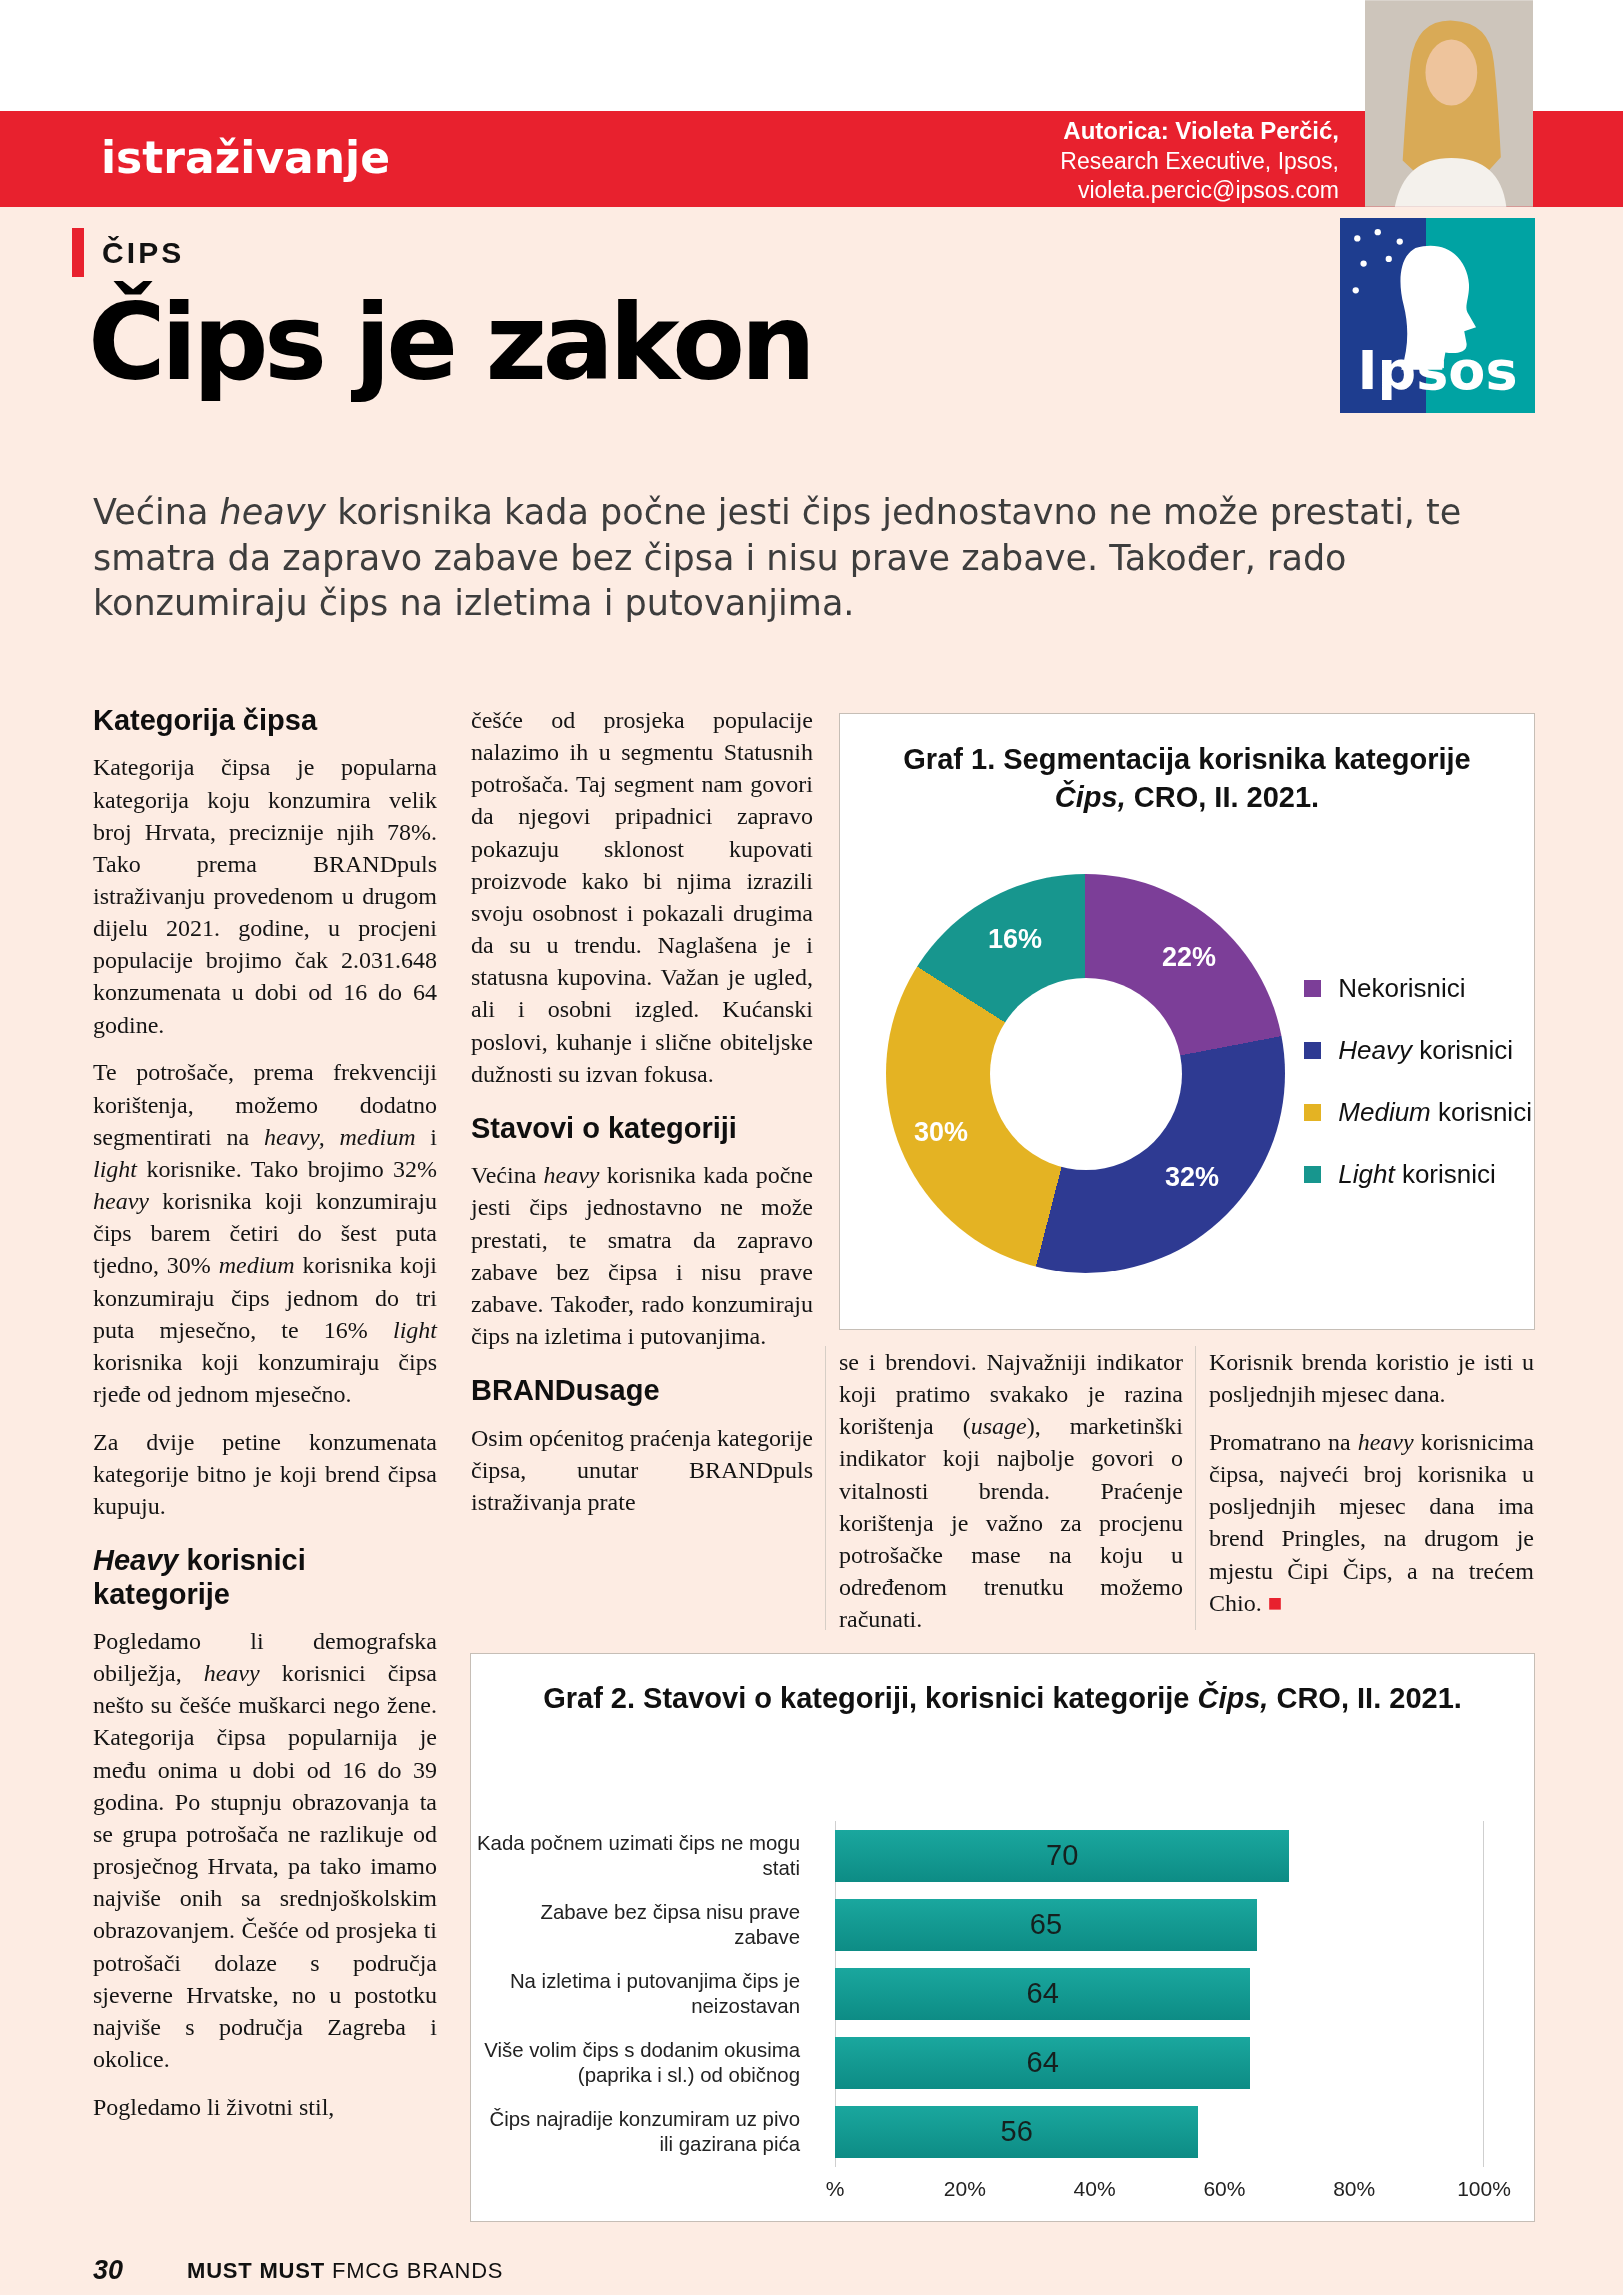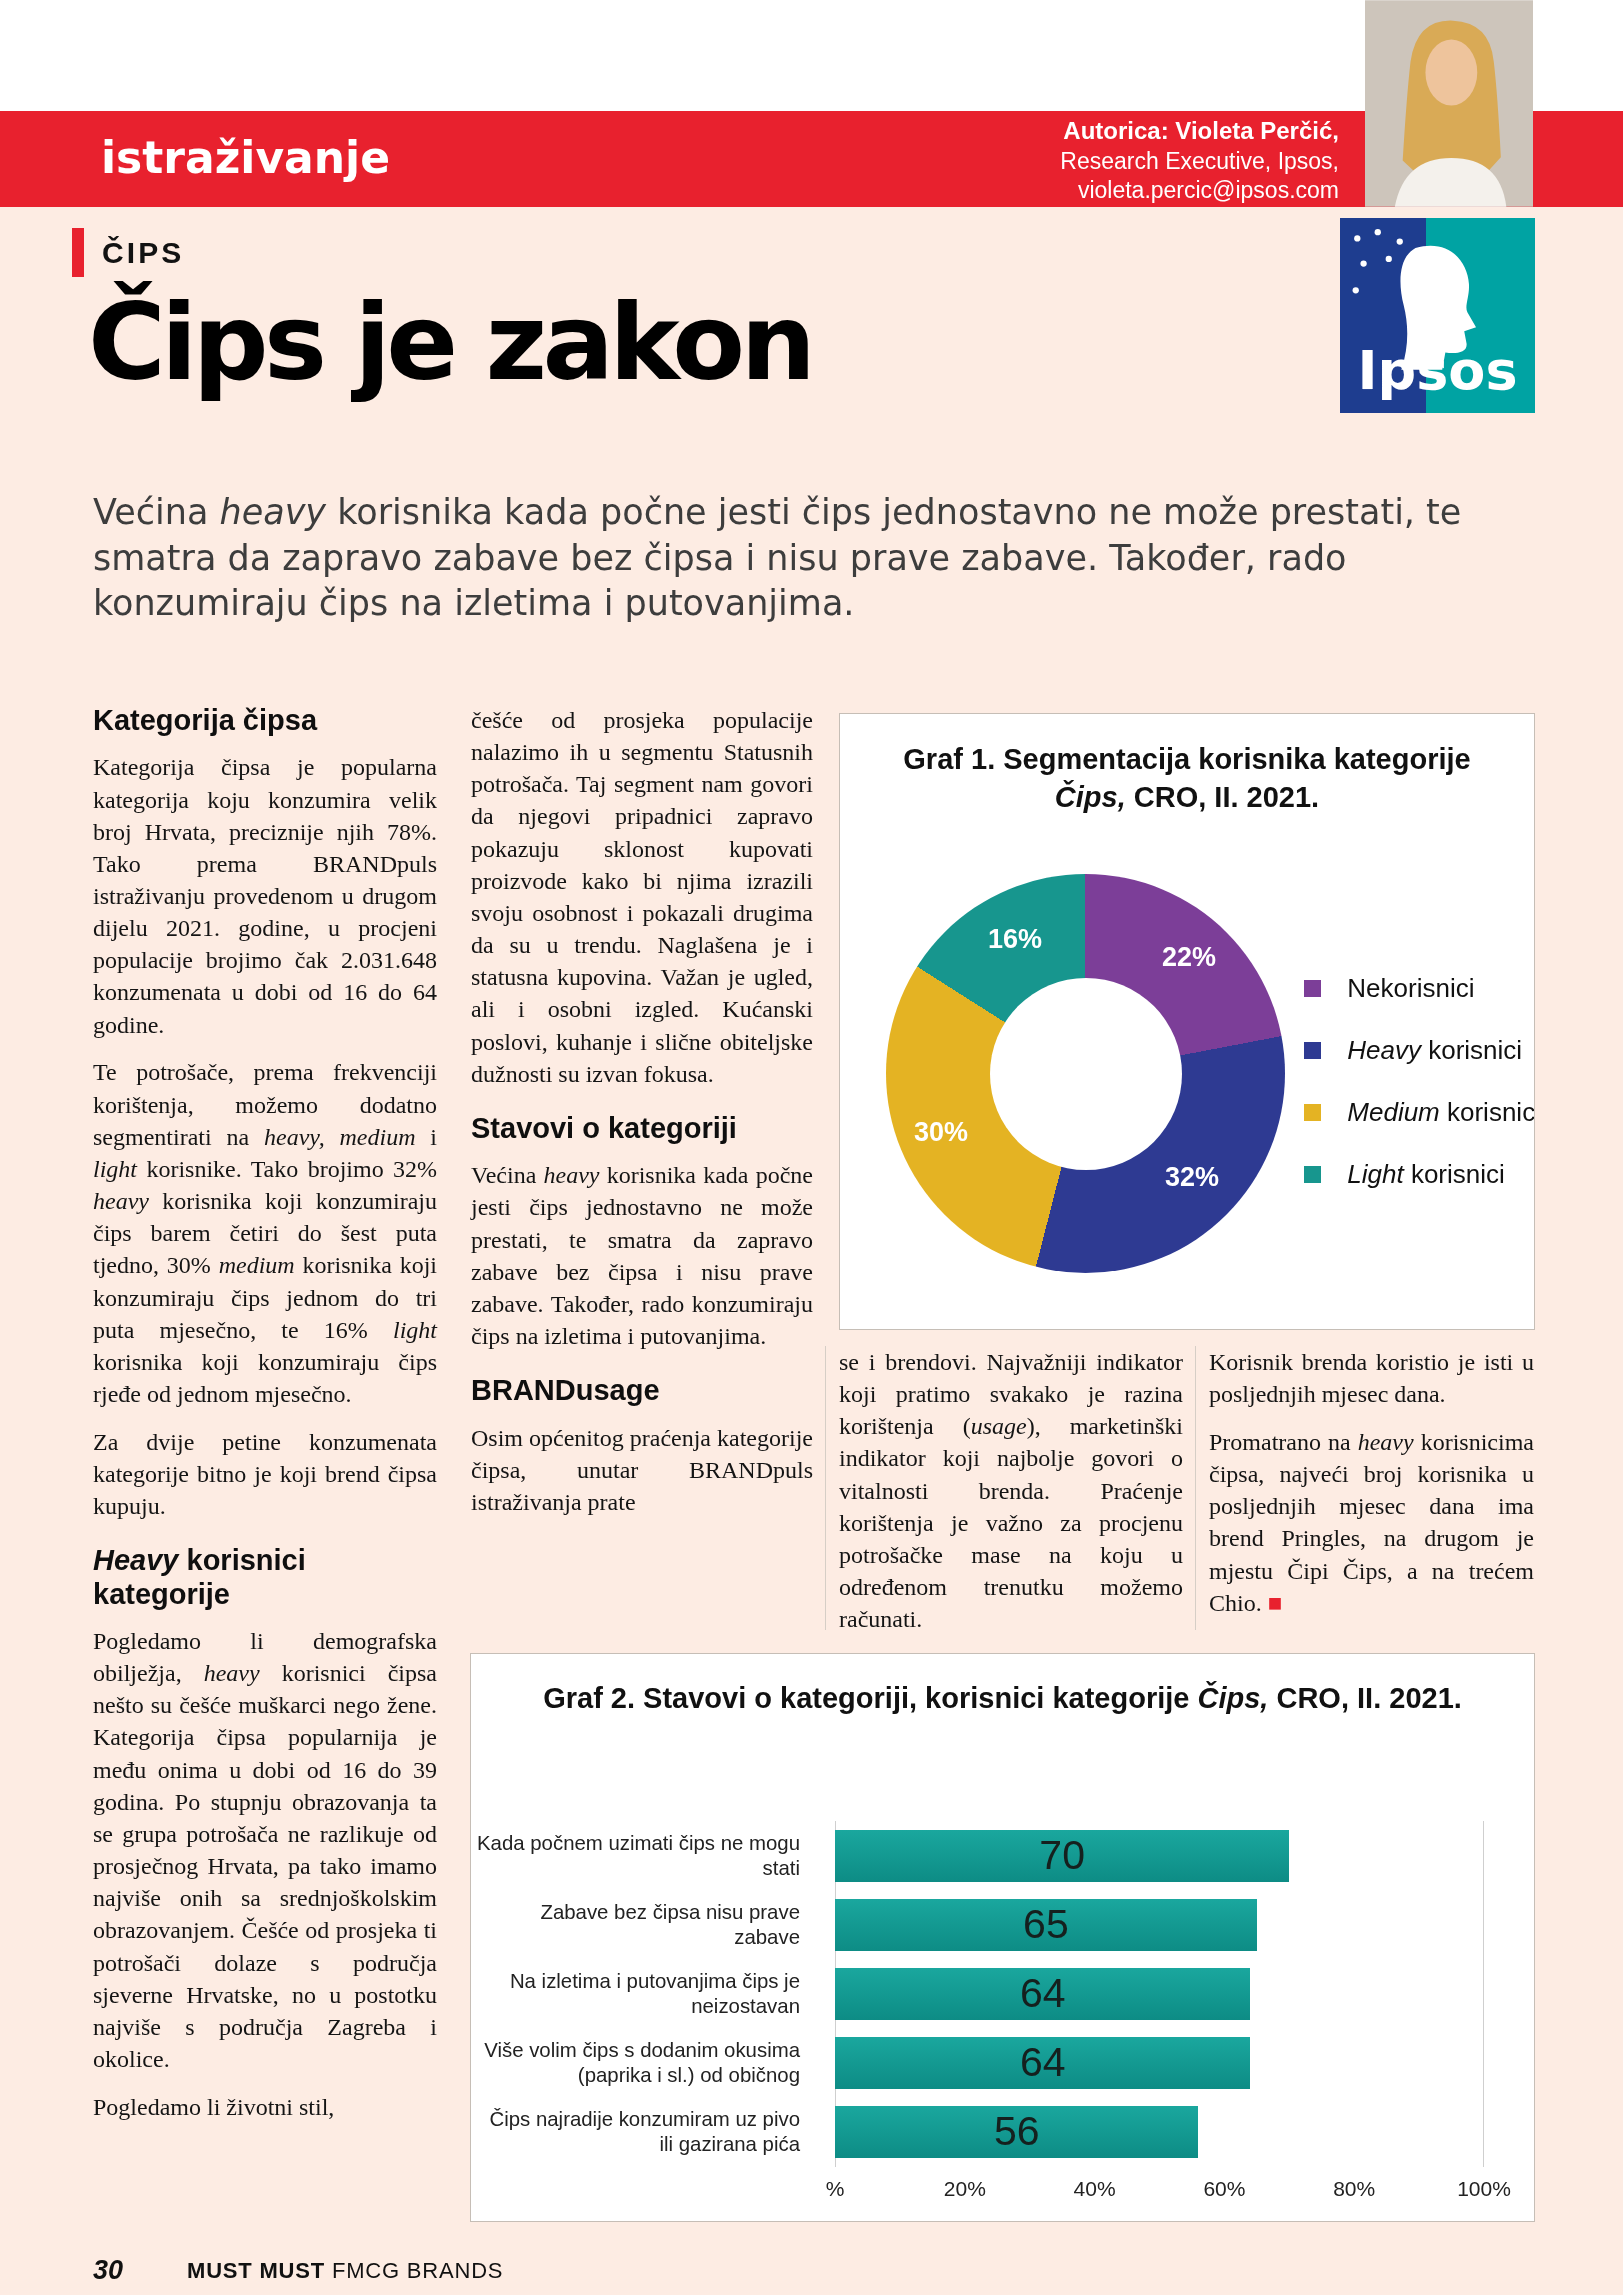--- a/index.html
+++ b/index.html
@@ -52,21 +52,21 @@
   .donut-ring { position:absolute; inset:0; border-radius:50%; }
   .donut-hole { position:absolute; left:104px; top:104px; width:192px; height:192px;
                 background:#fff; border-radius:50%; }
   .slice-label { position:absolute; transform:translate(-50%,-50%); color:#fff;
                  font-family:"Liberation Sans", sans-serif; font-weight:bold; font-size:27px; }
   .sl0 { left:303px; top:83px; }  
   .sl1 { left:306px; top:303px; }  
   .sl2 { left:55px;  top:258px; }  
   .sl3 { left:129px; top:65px;  }  
   .legend1 { position:absolute; left:464px; top:259px; display:flex; flex-direction:column; gap:31px; }
-  .legend-item { display:flex; align-items:center; gap:26px; white-space:nowrap;
+  .legend-item { display:flex; align-items:center; gap:17px; white-space:nowrap;
                  font-family:"Liberation Sans", sans-serif; font-size:26px; color:#111; }
   .swatch { width:17.3px; height:17.3px; flex:0 0 auto; }
 
   
   .subA { position:absolute; left:839px; top:1346px; width:344px; }
   .subB { position:absolute; left:1209px; top:1346px; width:325px; }
   .vrule { position:absolute; width:0.8px; background:#d6cec6; }
   .vrule1 { left:825px; top:1346px; height:284px; }
   .vrule2 { left:1195px; top:1346px; height:284px; }
 
@@ -78,21 +78,21 @@
   .legend2 { display:flex; justify-content:center; align-items:center; gap:9.4px; margin-top:25px;
              font-family:"Liberation Sans", sans-serif; font-size:25px; color:#111; }
   .g2-rows { position:absolute; left:0; top:167px; width:100%; }
   .g2-row { display:flex; align-items:center; height:69px; }
   .g2-label { width:364px; padding-right:35px; box-sizing:border-box; text-align:right;
               font-family:"Liberation Sans", sans-serif; font-size:20.4px; line-height:1.2; color:#222; }
   .g2-track { position:relative; width:649px; height:52px; }
   .g2-bar { position:absolute; left:0; top:0; height:100%;
             background:linear-gradient(180deg,#1aa79e 0%,#0d8c85 100%);
             display:flex; align-items:center; justify-content:center; }
-  .g2-val { font-family:"Liberation Sans", sans-serif; font-size:41px; color:#15201e; }
+  .g2-val { font-family:"Liberation Sans", sans-serif; font-size:29px; color:#15201e; }
   .g2-vline { position:absolute; top:167px; height:346px; width:0.8px; background:#cfcfcf; }
   .g2-vline.left  { left:364px; }
   .g2-vline.right { left:1012px; }
   .g2-axis { position:absolute; left:364px; top:523px; width:649px; height:31px; }
   .g2-tick { position:absolute; transform:translateX(-50%);
              font-family:"Liberation Sans", sans-serif; font-size:21px; color:#222; }
 
   
   .footer { position:absolute; left:93px; top:2255px; display:flex; align-items:center;
             font-family:"Liberation Sans", sans-serif; color:#111; }

